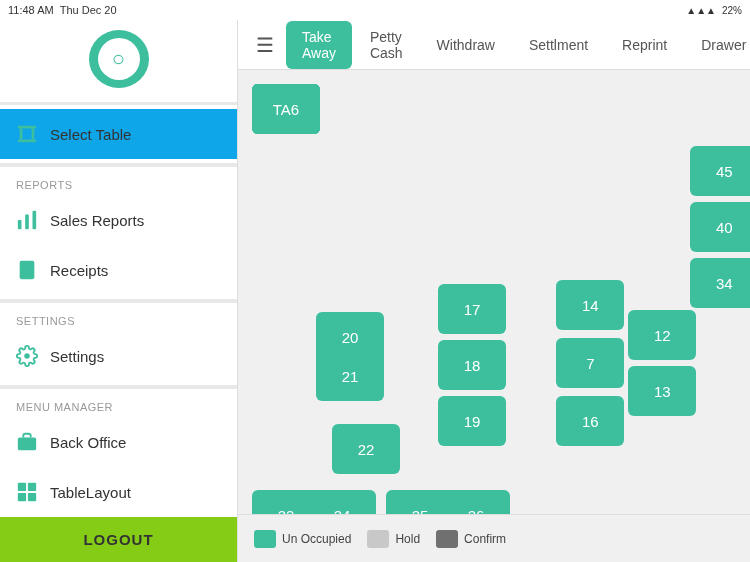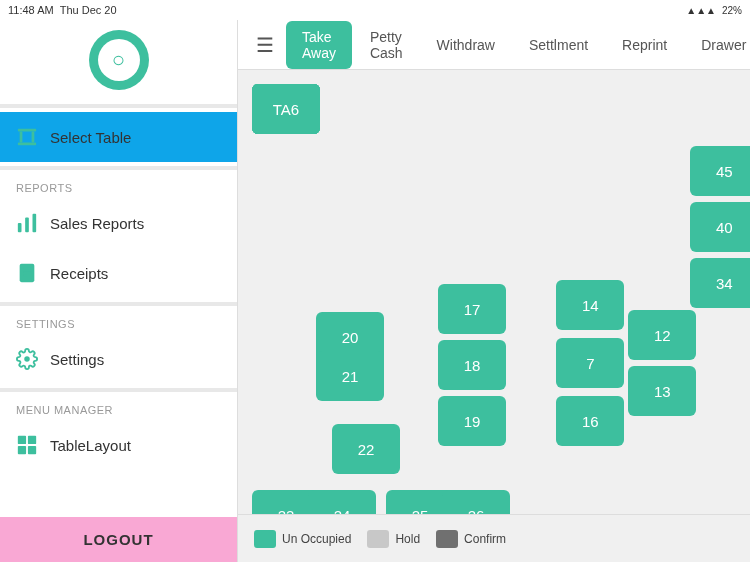--- a/index.html
+++ b/index.html
@@ -37,21 +37,21 @@
     .sidebar-item {
       display: flex; align-items: center; padding: 14px 16px; cursor: pointer;
       gap: 12px; background: #fff;
     }
     .sidebar-item.active { background: #0ea5e9; }
     .sidebar-item-icon { width: 22px; height: 22px; color: #3dbf9e; flex-shrink: 0; }
     .sidebar-item-label { font-size: 15px; color: #333; }
 
     .sidebar-logout {
       margin-top: auto; padding: 14px 16px; text-align: center;
-      font-size: 15px; font-weight: 600; color: #333; background: #f9a8d4;
+      font-size: 15px; font-weight: 600; color: #333; background: #84cc16;
       cursor: pointer; letter-spacing: 1px;
     }
 
     
     .main {
       flex: 1; display: flex; flex-direction: column; padding-top: 20px; background: #f0f0f0;
     }
 
     
     .top-nav {
@@ -162,20 +162,29 @@
           <circle cx="12" cy="12" r="3"></circle>
           <path d="M19.4 15a1.65 1.65 0 0 0 .33 1.82l.06.06a2 2 0 0 1-2.83 2.83l-.06-.06a1.65 1.65 0 0 0-1.82-.33 1.65 1.65 0 0 0-1 1.51V21a2 2 0 0 1-4 0v-.09A1.65 1.65 0 0 0 9 19.4a1.65 1.65 0 0 0-1.82.33l-.06.06a2 2 0 0 1-2.83-2.83l.06-.06A1.65 1.65 0 0 0 4.68 15a1.65 1.65 0 0 0-1.51-1H3a2 2 0 0 1 0-4h.09A1.65 1.65 0 0 0 4.6 9a1.65 1.65 0 0 0-.33-1.82l-.06-.06a2 2 0 0 1 2.83-2.83l.06.06A1.65 1.65 0 0 0 9 4.68a1.65 1.65 0 0 0 1-1.51V3a2 2 0 0 1 4 0v.09a1.65 1.65 0 0 0 1 1.51 1.65 1.65 0 0 0 1.82-.33l.06-.06a2 2 0 0 1 2.83 2.83l-.06.06A1.65 1.65 0 0 0 19.4 9a1.65 1.65 0 0 0 1.51 1H21a2 2 0 0 1 0 4h-.09a1.65 1.65 0 0 0-1.51 1z" fill="none" stroke="#3dbf9e" stroke-width="2"></path>
         </svg>
     </span>
     <span class="sidebar-item-label">Settings</span>
   </div>
 
   <div class="sidebar-divider"></div>
   <div class="sidebar-section-label">MENU MANAGER</div>
 
+  <div class="sidebar-item">
+    <span class="sidebar-item-icon">
+      <svg viewBox="0 0 24 24">
+          <rect x="2" y="7" width="20" height="14" rx="2"></rect>
+          <path d="M16 7V5a2 2 0 0 0-2-2h-4a2 2 0 0 0-2 2v2" fill="none" stroke="#3dbf9e" stroke-width="2"></path>
+        </svg>
+    </span>
+    <span class="sidebar-item-label">Back Office</span>
+  </div>
 
   <div class="sidebar-item">
     <span class="sidebar-item-icon">
       <svg viewBox="0 0 24 24">
           <rect x="2" y="2" width="9" height="9" rx="1"></rect>
           <rect x="13" y="2" width="9" height="9" rx="1"></rect>
           <rect x="2" y="13" width="9" height="9" rx="1"></rect>
           <rect x="13" y="13" width="9" height="9" rx="1"></rect>
         </svg>
     </span>

